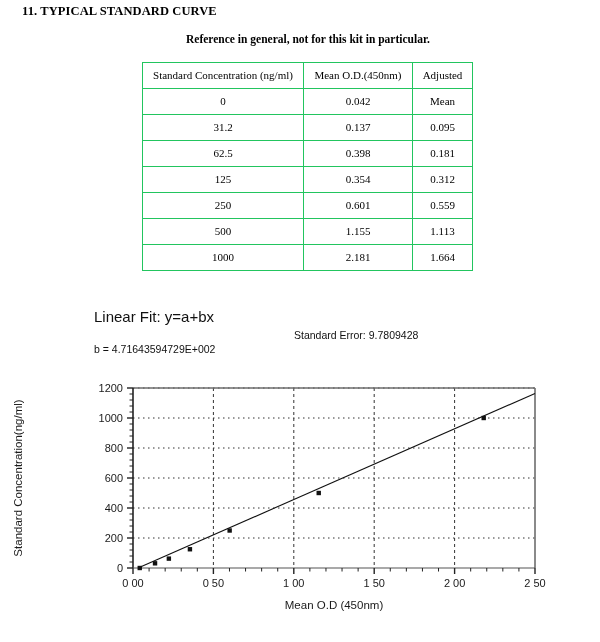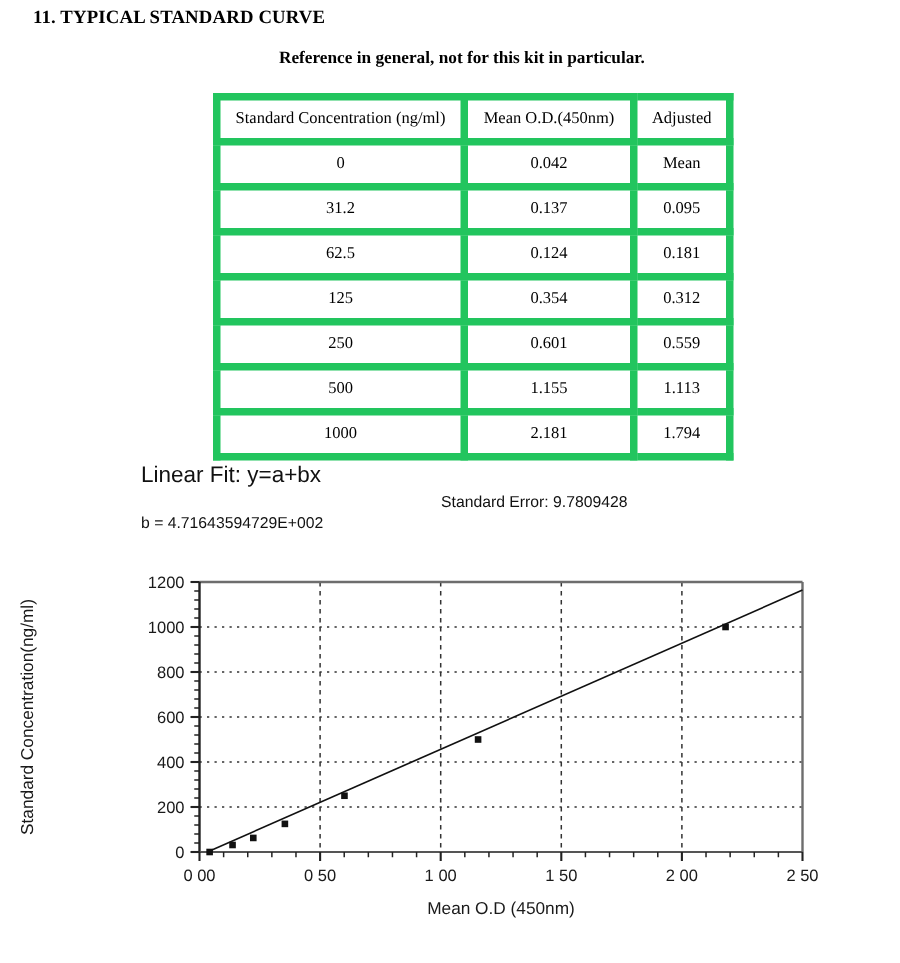--- a/index.html
+++ b/index.html
@@ -41,21 +41,21 @@
   
   #standard-curve-table {
     position: absolute;
     left: 142px;
     top: 62px;
     border-collapse: collapse;
     font-family: "Liberation Serif", serif;
     font-size: 11px;
   }
   #standard-curve-table td, #standard-curve-table th {
-    border: 5px solid #22c55e;
+    border: 1px solid #22c55e;
     text-align: center;
     font-weight: normal;
     padding: 0;
     height: 25px;
     line-height: 25px;
     vertical-align: middle;
   }
   #standard-curve-table .col-conc { width: 160px; }
   #standard-curve-table .col-od   { width: 108px; }
   #standard-curve-table .col-adj  { width: 59px; }
@@ -127,42 +127,42 @@
         <td>0.042</td>
         <td>Mean</td>
       </tr>
       <tr>
         <td>31.2</td>
         <td>0.137</td>
         <td>0.095</td>
       </tr>
       <tr>
         <td>62.5</td>
-        <td>0.124</td>
+        <td>0.398</td>
         <td>0.181</td>
       </tr>
       <tr>
         <td>125</td>
         <td>0.354</td>
         <td>0.312</td>
       </tr>
       <tr>
         <td>250</td>
         <td>0.601</td>
         <td>0.559</td>
       </tr>
       <tr>
         <td>500</td>
         <td>1.155</td>
         <td>1.113</td>
       </tr>
       <tr>
         <td>1000</td>
         <td>2.181</td>
-        <td>1.794</td>
+        <td>1.664</td>
       </tr>
     </tbody>
   </table>
 
   <div id="fit-block">
     <div id="fit-title">Linear Fit: y=a+bx</div>
     <div class="fit-rows">
       <div class="fit-line fit-left fit-r2">b = 4.71643594729E+002</div>
       <div class="fit-line fit-right fit-r1">Standard Error: 9.7809428</div>
     </div>

